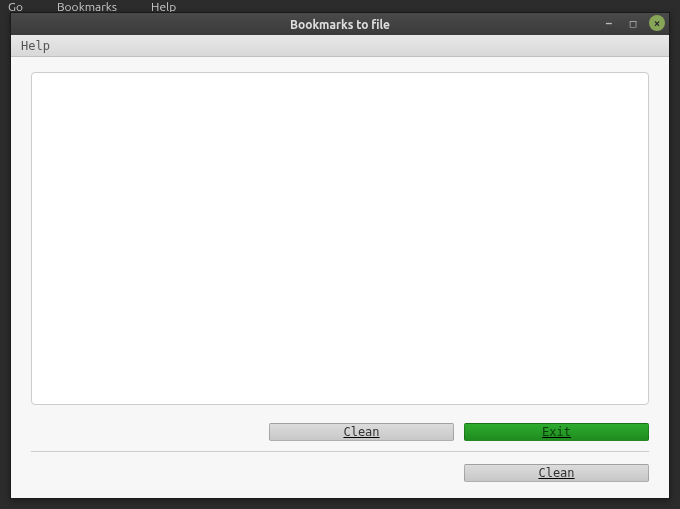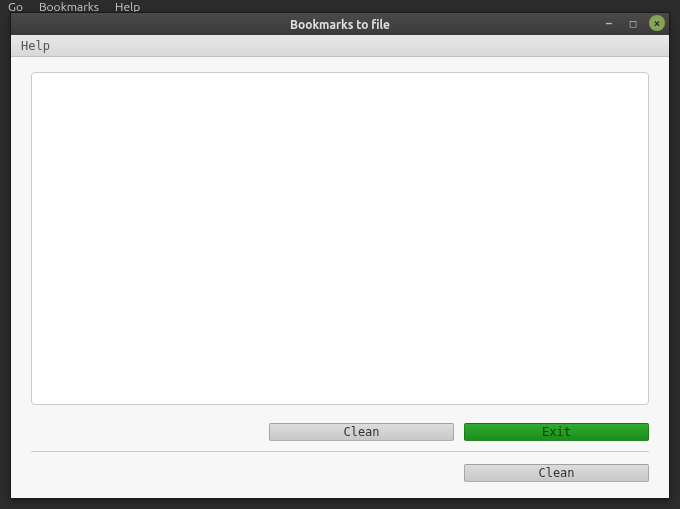--- a/index.html
+++ b/index.html
@@ -15,21 +15,21 @@
       background: #2c2c2c;
       overflow: hidden;
       position: relative;
     }
     .desktop-menubar {
       height: 12px;
       background: #2c2c2c;
       display: flex;
       align-items: flex-start;
       padding: 0 8px;
-      gap: 16px;
+      gap: 34px;
       color: #cccccc;
       font-size: 12px;
     }
     .desktop-menubar span {
       cursor: pointer;
     }
     .dialog-window {
       position: absolute;
       left: 10px;
       top: 12px;
@@ -109,20 +109,21 @@
       background: #ffffff;
       border: 1px solid #cccccc;
       border-radius: 4px;
       margin-bottom: 18px;
     }
     .button-row {
       display: flex;
       justify-content: flex-end;
       gap: 10px;
       margin-bottom: 6px;
+      text-decoration: underline;
     }
     .divider {
       height: 1px;
       background: #cccccc;
       margin: 4px 0 12px 0;
     }
     .btn {
       width: 185px;
       height: 18px;
       border: 1px solid rgba(0,0,0,0.2);

